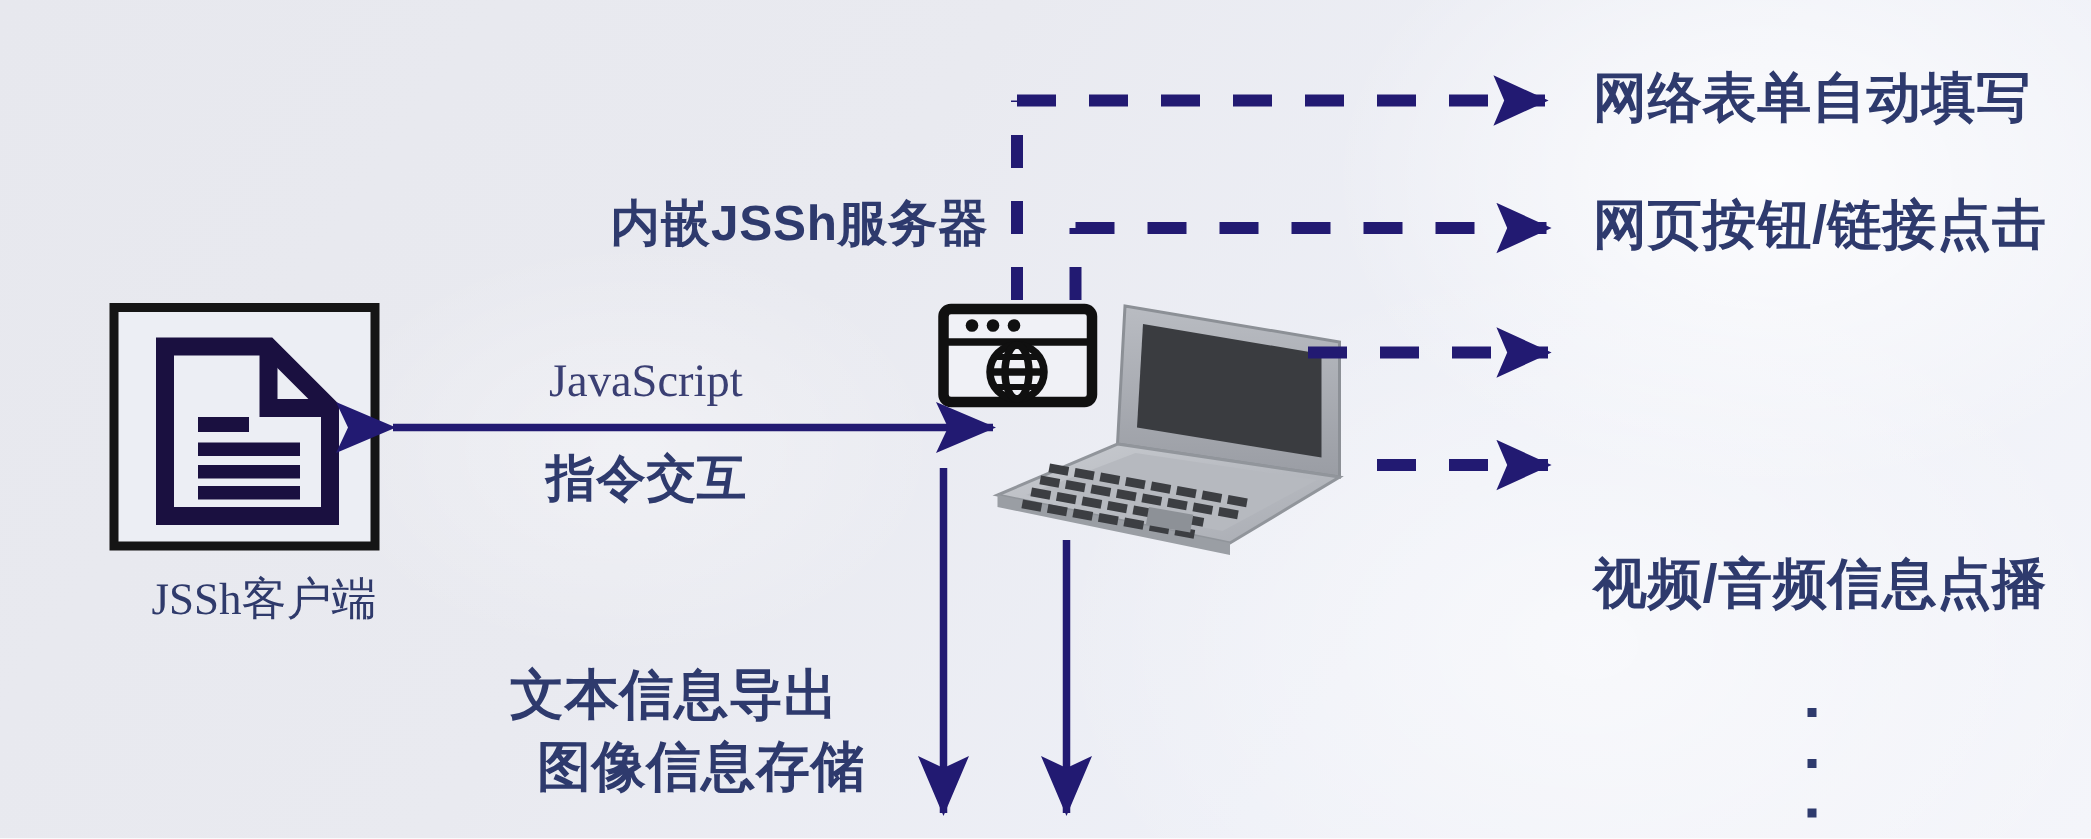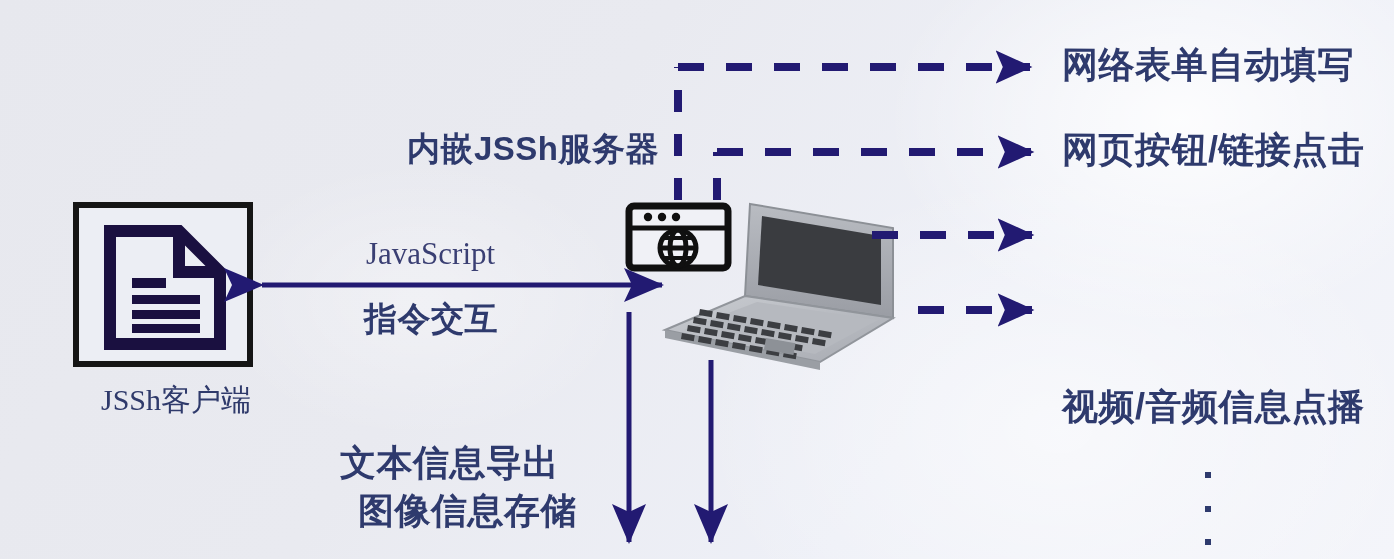--- a/index.html
+++ b/index.html
@@ -195,19 +195,19 @@
 
   <div class="lbl caption" style="left:75px; top:382px; width:176px; text-align:right;">JSSh客户端</div>
 
   <div class="lbl cjk-mid center-block" style="left:388px; top:130px; width:290px;">内嵌JSSh服务器</div>
 
   <div class="lbl cjk-mid" style="left:364px; top:300px;">指令交互</div>
   <div class="lbl serif-lbl" style="left:366px; top:236px;">JavaScript</div>
 
   <div class="lbl cjk-big right-col" style="top:44px;">网络表单自动填写</div>
   <div class="lbl cjk-big right-col" style="top:129px;">网页按钮/链接点击</div>
-  <div class="lbl cjk-big right-col" style="top:386px;">视频/音频信息点播</div>
+  <div class="lbl cjk-big right-col" style="top:368px;">视频/音频信息点播</div>
 
   <div class="lbl cjk-big" style="left:340px; top:442px;">文本信息导出</div>
   <div class="lbl cjk-big" style="left:358px; top:490px;">图像信息存储</div>
 
 
 </div>
 
 </body></html>

